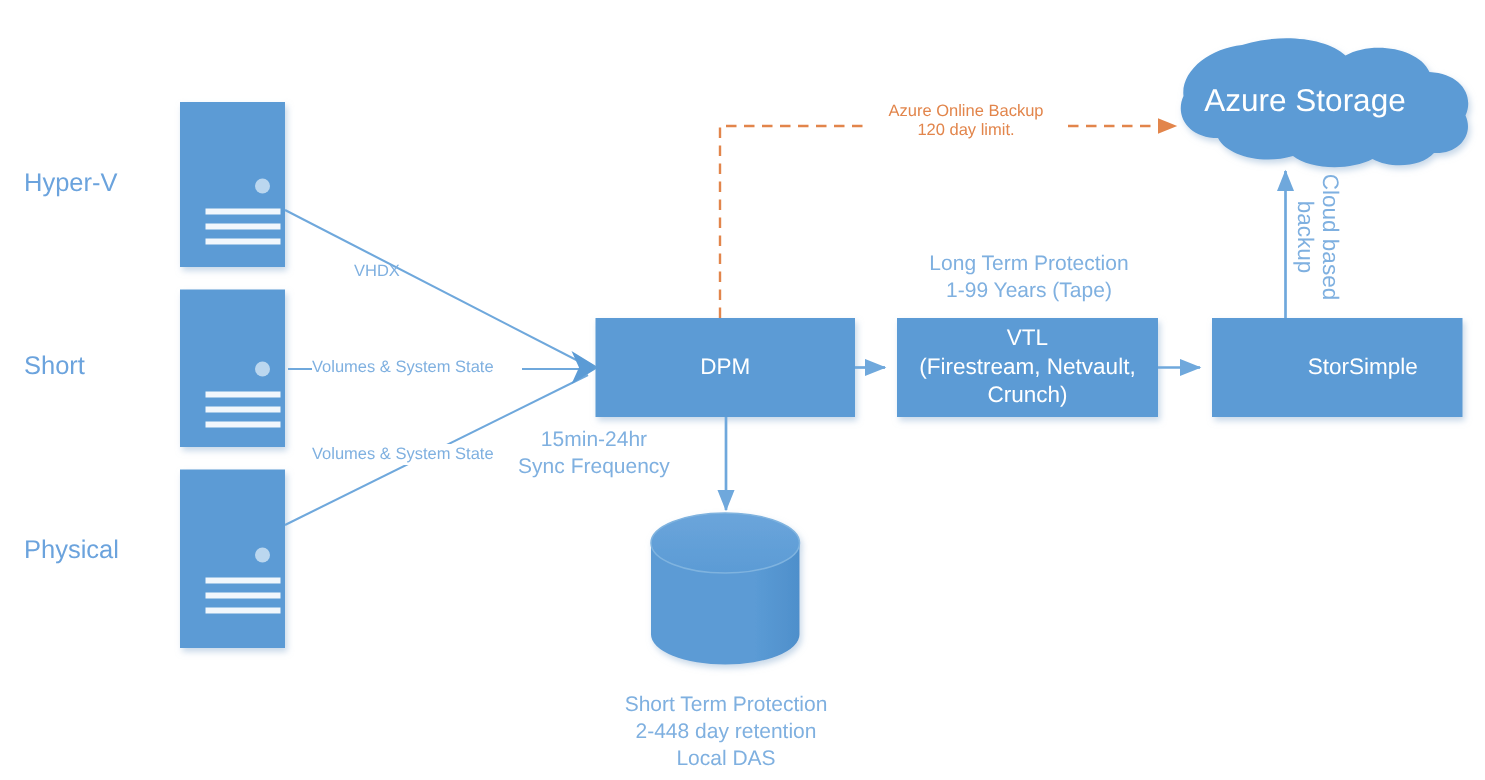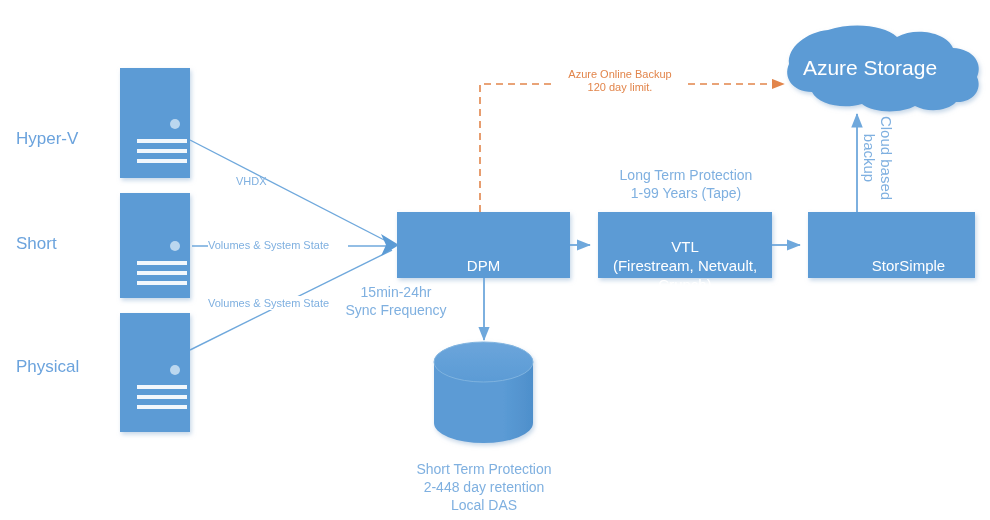--- a/index.html
+++ b/index.html
@@ -25,21 +25,20 @@
     height: 520px;
   }
   .node-label {
     position: absolute;
     color: #ffffff;
     font-size: 15px;
     line-height: 19px;
     text-align: center;
     white-space: pre-line;
     pointer-events: none;
-    margin-top: 21px;
   }
   .side-label {
     position: absolute;
     color: #6ba3dd;
     font-size: 17px;
     white-space: nowrap;
   }
   .edge-label {
     position: absolute;
     color: #7fb0e0;
@@ -176,21 +175,21 @@
                C974,49 983,64 977,77
                C983,90 972,103 956,102
                C948,111 928,113 915,106
                C900,114 873,113 862,104
                C842,110 818,104 812,92
                C792,92 783,77 789,64
                C787,47 807,32 828,30 Z" fill="#5B9BD5"></path>
     </g>
   </svg>
 
-  <div class="side-label" style="left:16px; top:129px;text-align:right;">Hyper-V</div>
+  <div class="side-label" style="left:16px; top:112px;text-align:right;">Hyper-V</div>
   <div class="side-label" style="left:16px; top:234px;">Short</div>
   <div class="side-label" style="left:16px; top:357px;">Physical</div>
 
   <div class="node-label" style="left:397px; top:235px; width:173px;">DPM</div>
 
   <div class="node-label" style="left:598px; top:216px; width:174px;">VTL
 (Firestream, Netvault,
 Crunch)</div>
 
   <div class="node-label" style="left:808px; top:235px; width:201px;text-align:center;">StorSimple</div>
@@ -206,19 +205,19 @@
   <div class="big-edge-label" style="left:340px; top:283px; width:112px;">15min-24hr
 Sync Frequency</div>
 
   <div class="big-edge-label" style="left:600px; top:166px; width:172px;">Long Term Protection
 1-99 Years (Tape)</div>
 
   <div class="big-edge-label" style="left:404px; top:460px; width:160px;">Short Term Protection
 2-448 day retention
 Local DAS</div>
 
-  <div class="orange-label" style="left:556px; top:68px; width:128px; background:#ffffff;">Azure Online Backup
+  <div class="orange-label" style="left:580px; top:68px; width:128px; background:#ffffff;">Azure Online Backup
 120 day limit.</div>
 
   <div class="rot-label" style="left:895px; top:108px; width:100px;">Cloud based
 backup</div>
 
 </div>
 
 </body></html>

